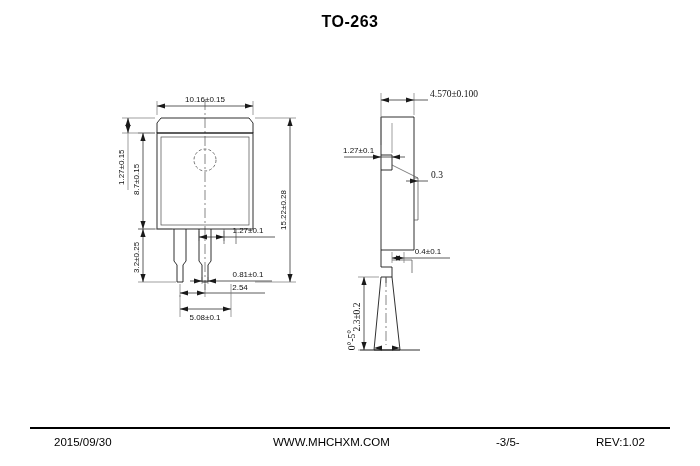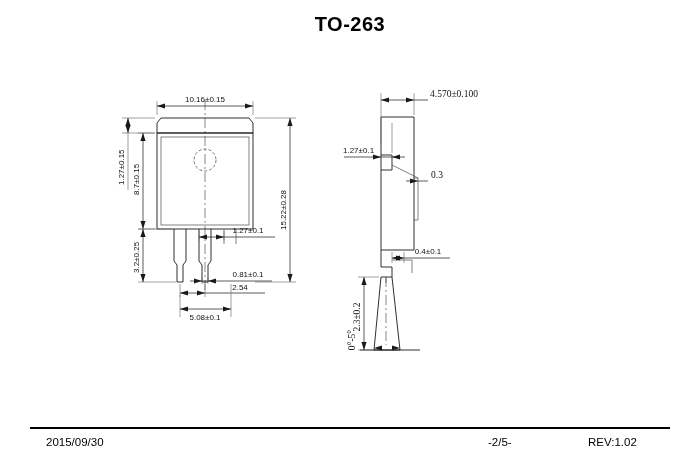--- a/index.html
+++ b/index.html
@@ -14,21 +14,21 @@
     font-family: "Liberation Sans", sans-serif;
     color: #000000;
     overflow: hidden;
   }
   #page-title {
     position: absolute;
     top: 13px;
     left: 0;
     width: 700px;
     text-align: center;
-    font-size: 20px;
+    font-size: 16px;
     font-weight: bold;
     letter-spacing: 0.5px;
   }
   #drawing-area {
     position: absolute;
     top: 45px;
     left: 0;
     width: 584px;
     height: 375px;
   }
@@ -45,20 +45,21 @@
     top: 0;
     width: 640px;
     height: 2px;
     background: #000000;
   }
   .footer-cell {
     position: absolute;
     top: 9px;
     font-size: 11.5px;
     white-space: nowrap;
+    margin-left: 8px;
   }
   #footer-date  { left: 16px; }
   #footer-site  { left: 235px; }
   #footer-page  { left: 458px; }
   #footer-rev   { left: 558px; text-align: center; }
 
   svg { display: block; }
   .ln   { stroke: #1a1a1a; stroke-width: 0.9; fill: none; }
   .lnt  { stroke: #4a4a4a; stroke-width: 0.7; fill: none; }
   .ext  { stroke: #777777; stroke-width: 0.7; fill: none; }
@@ -243,15 +244,16 @@
       <text class="txt-lg" x="355" y="295" transform="rotate(-90 355 295)" text-anchor="middle">0°-5°</text>
     </g>
   </g>
 
 </svg>
 </div>
 
 <div id="footer">
   <div id="footer-rule"></div>
   <div class="footer-cell" id="footer-date">2015/09/30</div>
-  <div class="footer-cell" id="footer-page">-2/5-</div>
+  <div class="footer-cell" id="footer-site">WWW.MHCHXM.COM</div>
+  <div class="footer-cell" id="footer-page">-3/5-</div>
   <div class="footer-cell" id="footer-rev">REV:1.02</div>
 </div>
 
 </body></html>

